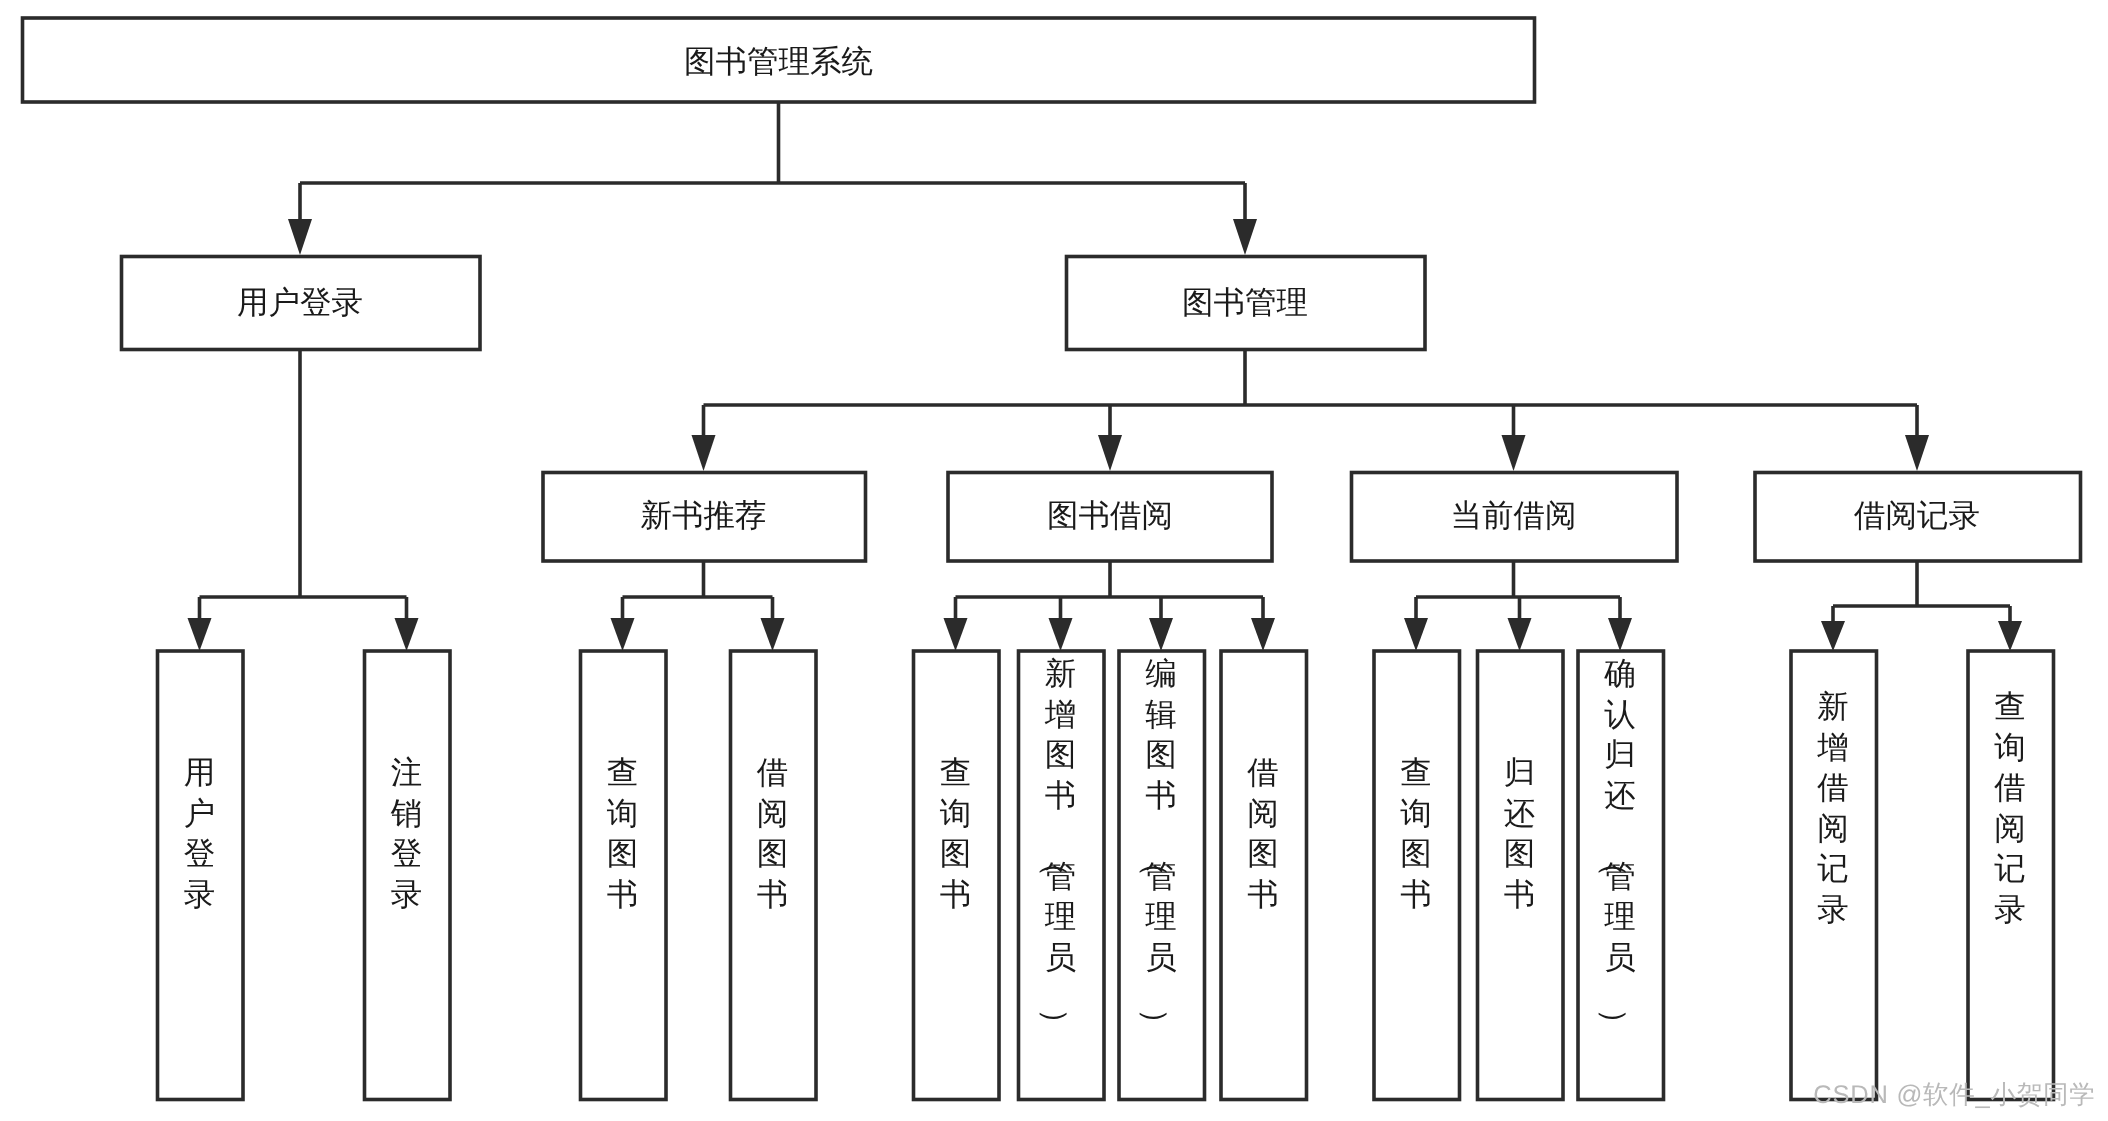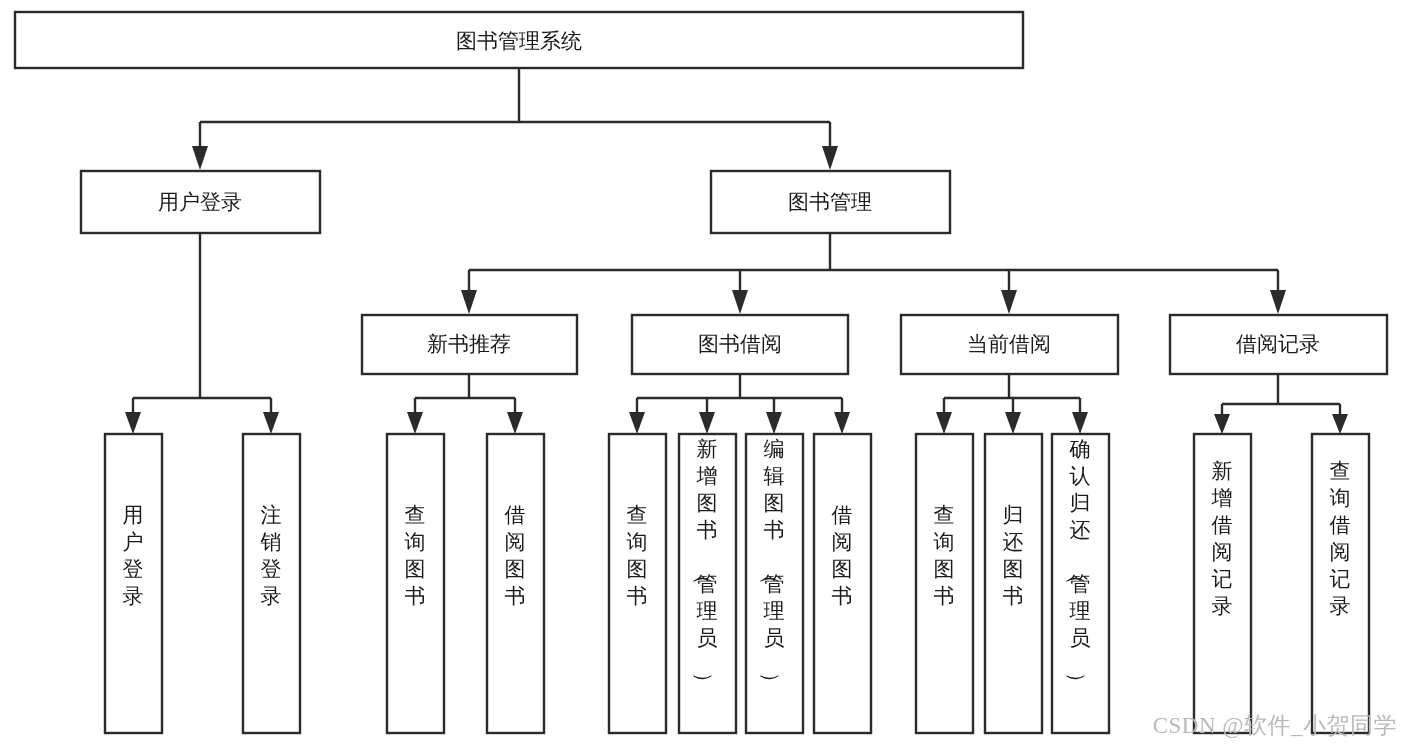--- a/index.html
+++ b/index.html
@@ -51,22 +51,22 @@
     fill: #1a1a1a;
     font-family: "DejaVu Sans", "Liberation Sans", sans-serif;
     font-size: 21px;
     text-anchor: middle;
   }
   .watermark {
     position: absolute;
     right: 8px;
     bottom: 6px;
     color: #b9b9b9;
-    font-size: 23px;
-    font-family: Liberation Serif, serif;
+    font-size: 17px;
+    font-family: Liberation Sans, sans-serif;
     letter-spacing: 0.5px;
     white-space: nowrap;
     user-select: none;
   }
 </style>
 </head>
 <body>
 
 <div id="diagram-root">
 

